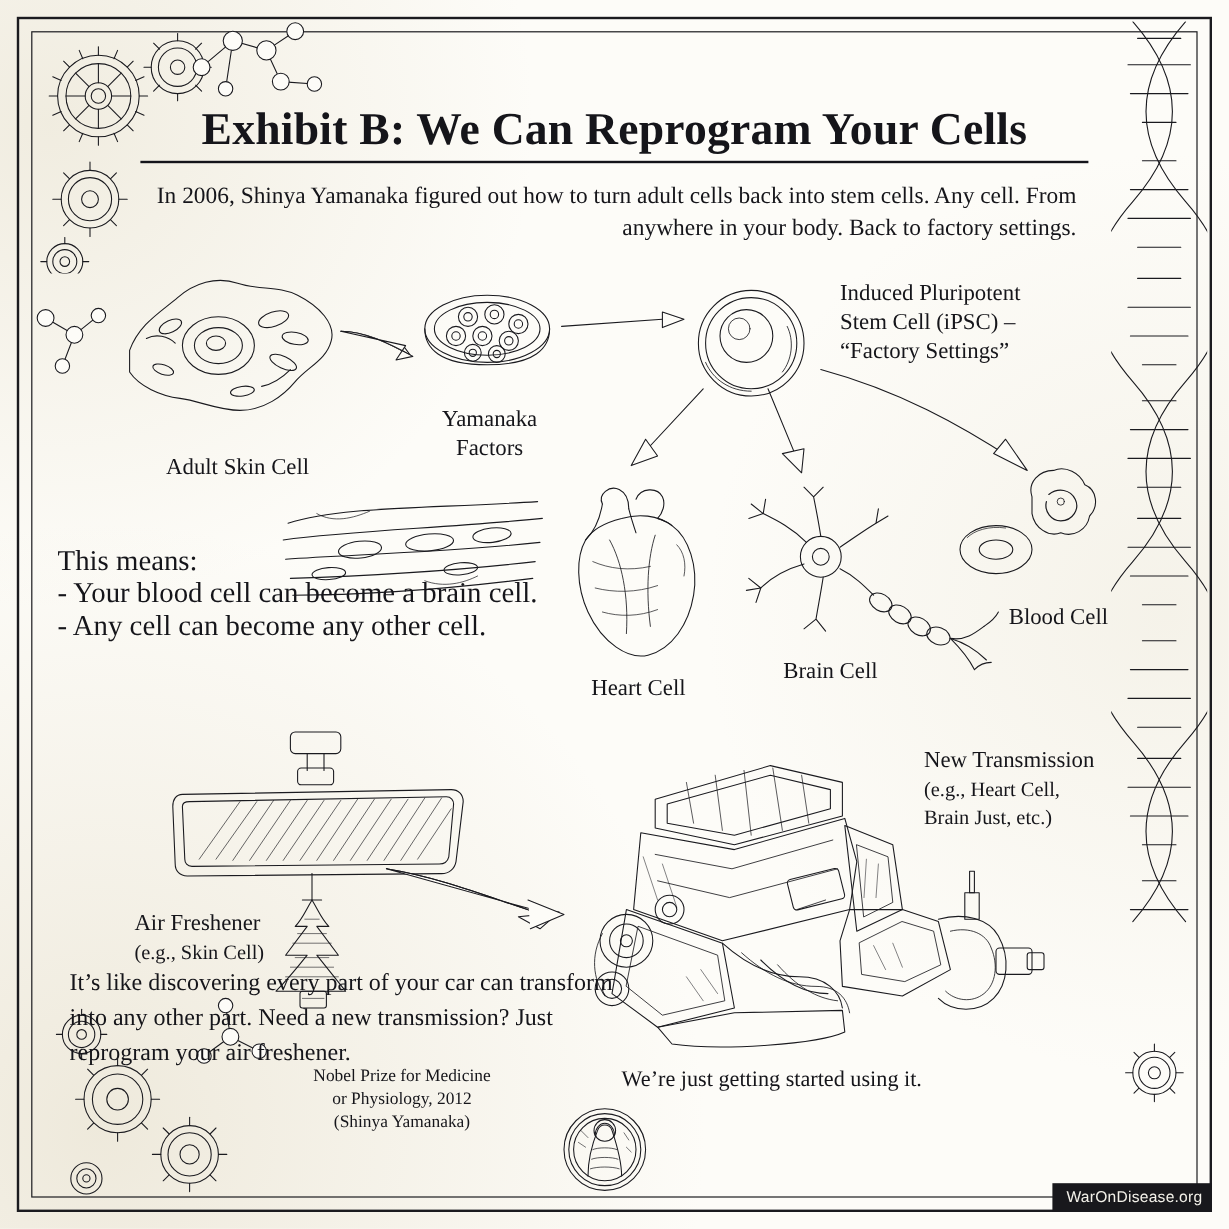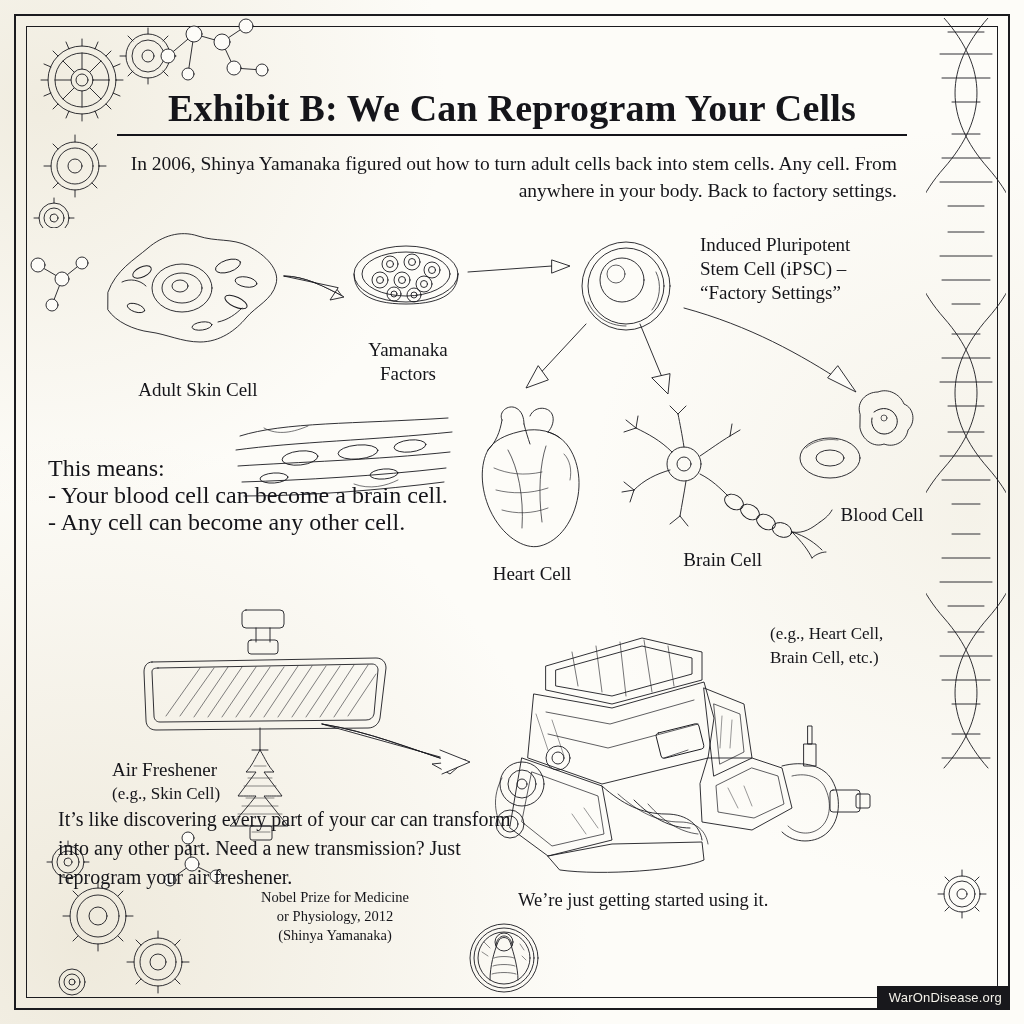--- a/index.html
+++ b/index.html
@@ -468,21 +468,21 @@
   <div class="lbl" style="left:338px;top:338px;width:140px;">
     <div>Yamanaka</div>
     <div>Factors</div>
   </div>
   <div class="lbl left" style="left:700px;top:233px;width:220px;">
     <div>Induced Pluripotent</div>
     <div>Stem Cell (iPSC) –</div>
     <div>“Factory Settings”</div>
   </div>
   <div class="lbl" style="left:462px;top:562px;width:140px;">Heart Cell</div>
-  <div class="lbl" style="left:622px;top:548px;width:140px;text-align:right;">Brain Cell</div>
+  <div class="lbl" style="left:622px;top:548px;width:140px;">Brain Cell</div>
   <div class="lbl" style="left:812px;top:503px;width:140px;">Blood Cell</div>
 
   <div class="means">
     <div>This means:</div>
     <div>- Your blood cell can become a brain cell.</div>
     <div>- Any cell can become any other cell.</div>
   </div>
 
   <svg class="art" style="left:130px;top:600px;" width="270" height="250" viewBox="0 0 270 250">
     <g class="ink-thin">
@@ -595,22 +595,23 @@
       <path d="M124,36 L154,48 L126,60" fill="#fdfcf8"></path>
     </g>
   </svg>
 
   <div class="lbl left" style="left:112px;top:758px;width:200px;">
     <div>Air Freshener</div>
     <div style="font-size:17px;">(e.g., Skin Cell)</div>
   </div>
 
   <div class="lbl left" style="left:770px;top:622px;width:200px;">
+    <div>New Transmission</div>
     <div style="font-size:17px;">(e.g., Heart Cell,</div>
-    <div style="font-size:17px;">Brain Cell, etc.)</div>
+    <div style="font-size:17px;">Brain Just, etc.)</div>
   </div>
 
   <div class="car-text">It’s like discovering every part of your car can transform into any other part. Need a new transmission? Just reprogram your air freshener.</div>
 
   <div class="nobel-cap">
     <div>Nobel Prize for Medicine</div>
     <div>or Physiology, 2012</div>
     <div>(Shinya Yamanaka)</div>
   </div>
 

